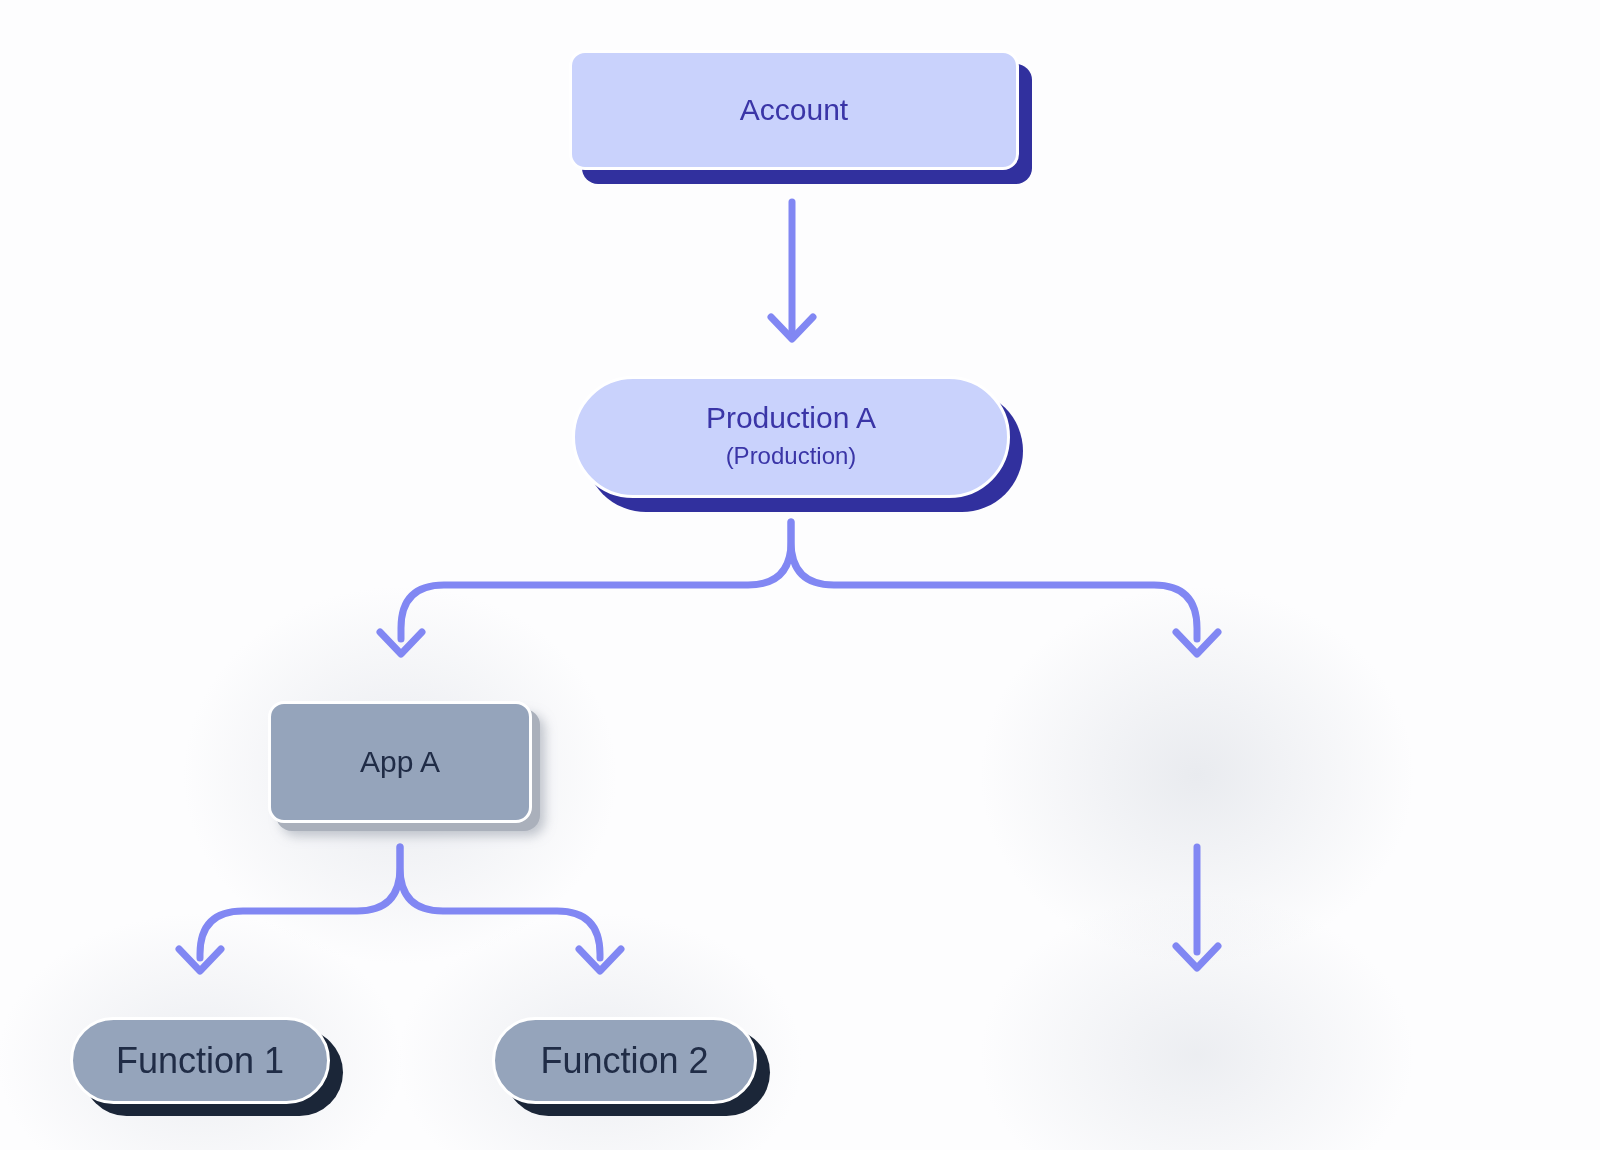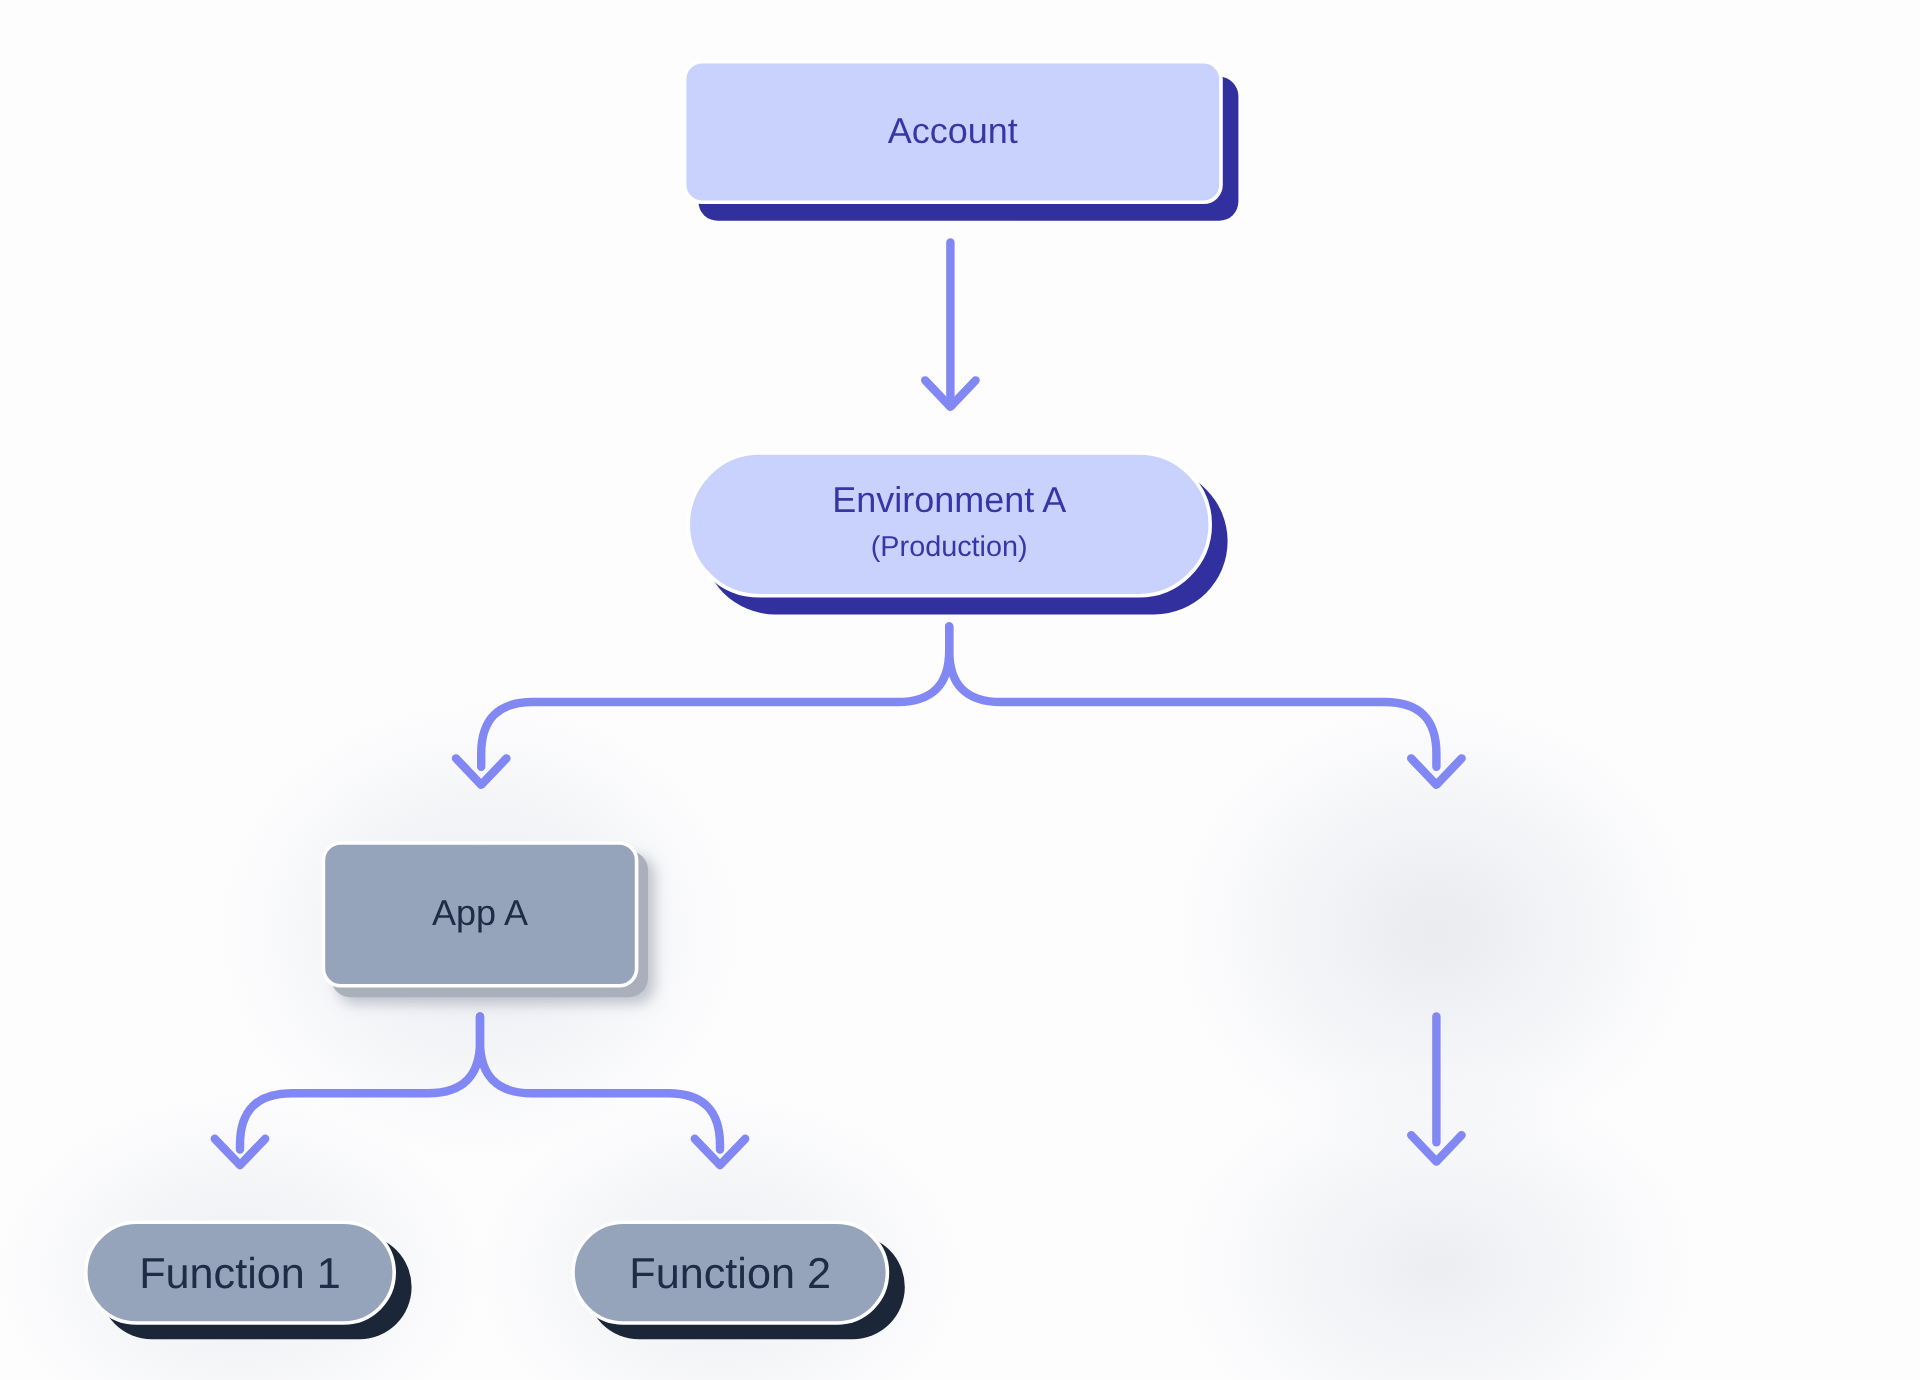--- a/index.html
+++ b/index.html
@@ -51,21 +51,21 @@
     box-shadow: 13px 12px 0 0 #1b2638;
   }
 
   .node--account { left: 569px; top: 50px;  width: 450px; height: 120px; border-radius: 16px; }
   .node--env-a   { left: 572px; top: 376px; width: 438px; height: 122px; border-radius: 61px; }
   .node--app-a   { left: 268px; top: 701px; width: 264px; height: 122px; border-radius: 16px; }
   .node--app-b   { left: 1065px; top: 701px; width: 264px; height: 122px; border-radius: 16px; }
   .node--fn      { border-radius: 44px; }
   .node--fn .label { font-size: 36px; }
   .node--fn-1    { left: 70px;   top: 1017px; width: 260px; height: 87px; }
-  .node--fn-2    { left: 476px;  top: 1017px; width: 265px; height: 87px; }
+  .node--fn-2    { left: 492px;  top: 1017px; width: 265px; height: 87px; }
   .node--fn-3    { left: 1068px; top: 1019px; width: 262px; height: 87px; }
 </style>
 </head>
 <body>
 
 <div class="canvas">
 
   <svg class="connectors" width="1600" height="1150" viewBox="0 0 1600 1150" fill="none" stroke="#8187f3" stroke-width="7" stroke-linecap="round" stroke-linejoin="round">
 
     <path d="M792 202 L792 331"></path>
@@ -85,21 +85,21 @@
 
     <path d="M1197 847 L1197 952"></path>
     <path d="M1176 946 L1197 968 L1218 946"></path>
   </svg>
 
   <div class="node node--indigo node--account">
     <span class="label">Account</span>
   </div>
 
   <div class="node node--indigo node--env-a">
-    <span class="label">Environment A</span>
+    <span class="label">Production A</span>
     <span class="sublabel">(Production)</span>
   </div>
 
   <div class="node node--gray node--gray-soft node--app-a">
     <span class="label">App A</span>
   </div>
 
 
   <div class="node node--gray node--gray-dark node--fn node--fn-1">
     <span class="label">Function 1</span>

